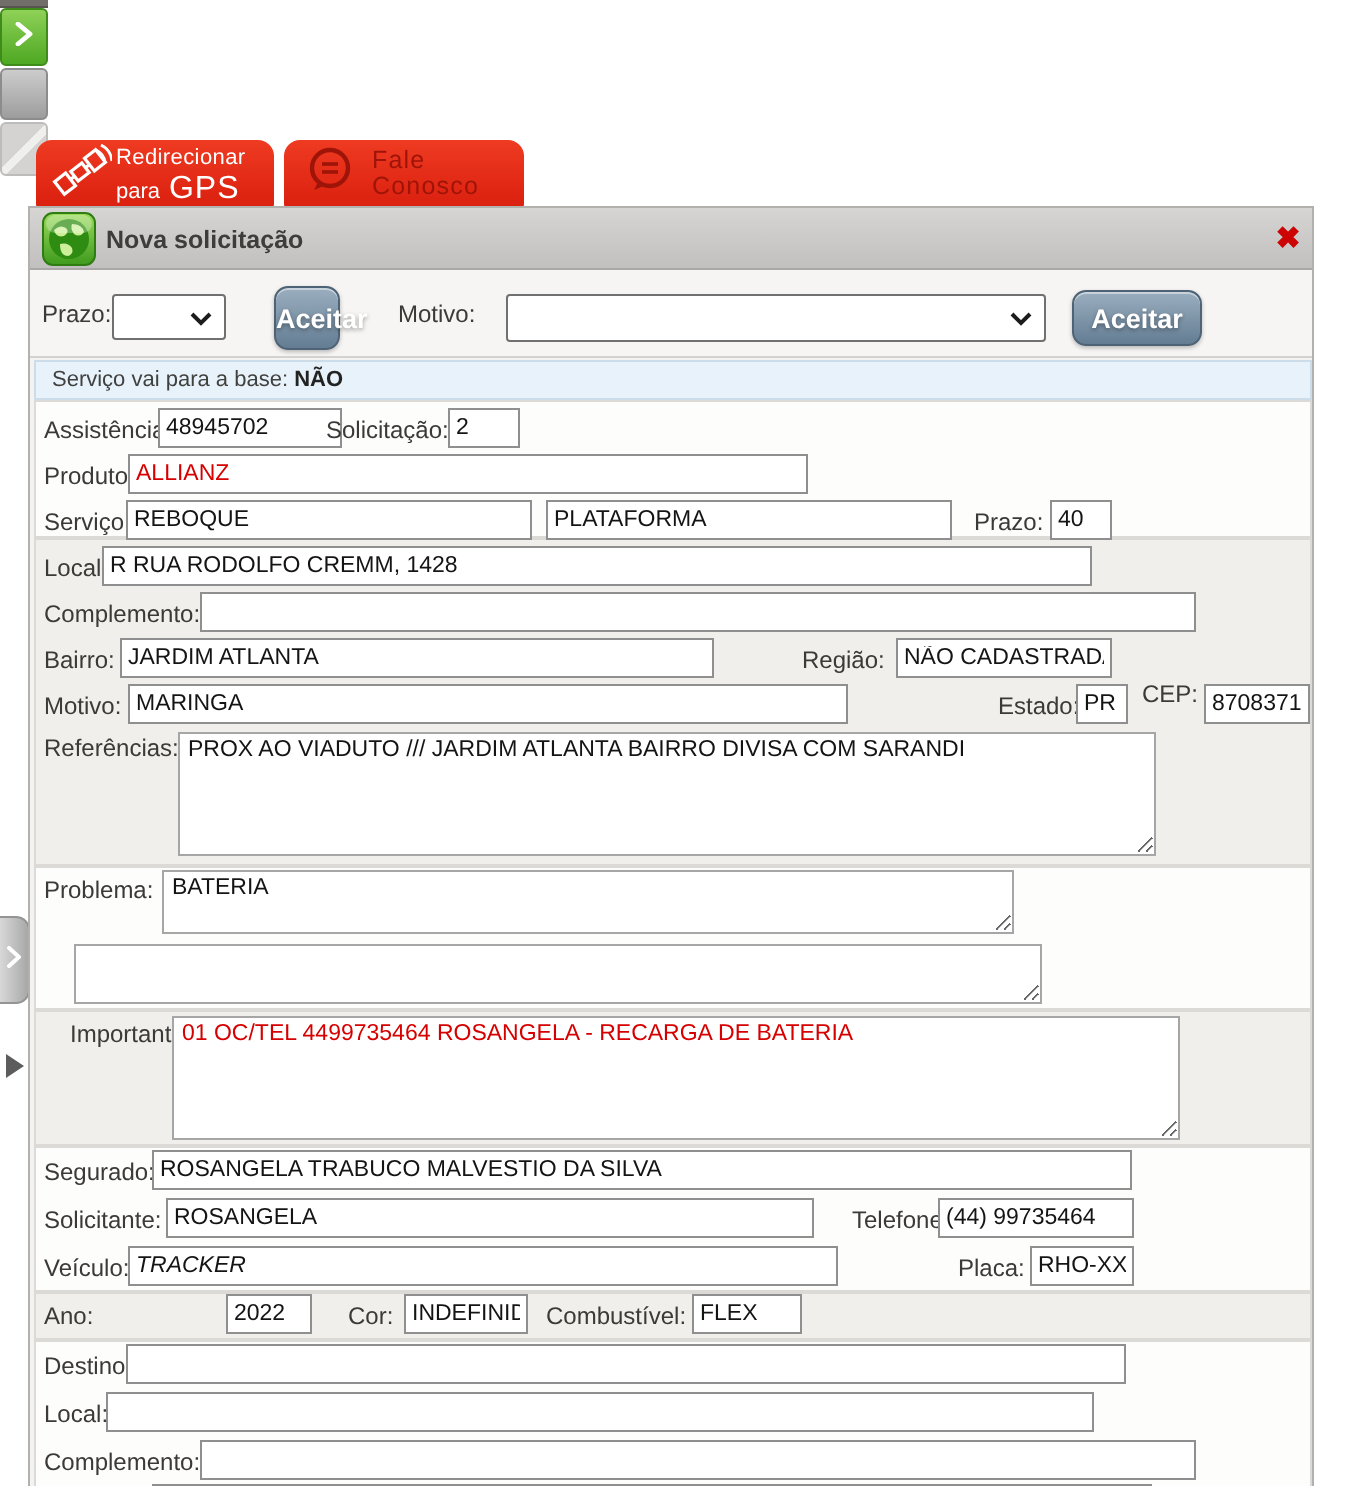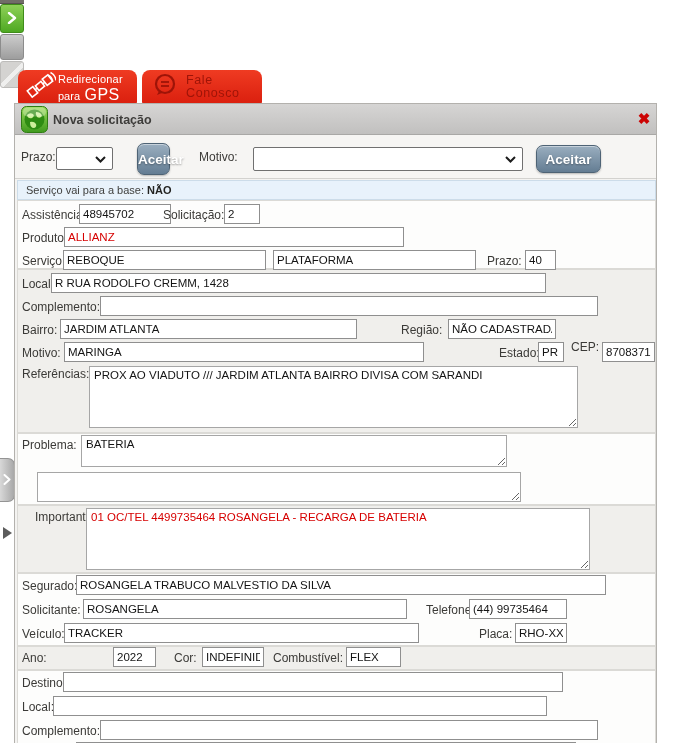--- a/index.html
+++ b/index.html
@@ -216,29 +216,29 @@
 
     <span class="lbl" style="left:7px; top:334px;">Problema:</span>
     <textarea class="ta" style="left: 66px; top: 331px; width: 426px; height: 32px;">BATERIA</textarea>
 
     <textarea class="ta" style="left: 22px; top: 368px; width: 484px; height: 30px;"></textarea>
 
     <span class="lbl" style="left:7px; top:406px;margin-left:13px;">Importante:</span>
     <textarea class="ta red" style="left: 71px; top: 404px; width: 504px; height: 62px;">01 OC/TEL 4499735464 ROSANGELA - RECARGA DE BATERIA</textarea>
 
     <span class="lbl" style="left:7px; top:475px;">Segurado:</span>
-    <input class="inp" style="left: 61px; top: 471px; width: 530px;" value="ROSANGELA TRABUCO MALVESTIO DA SILVA">
+    <input class="inp" style="left: 61px; top: 471px; width: 490px;" value="ROSANGELA TRABUCO MALVESTIO DA SILVA">
 
     <span class="lbl" style="left:7px; top:499px;">Solicitante:</span>
     <input class="inp" style="left: 68px; top: 495px; width: 324px;" value="ROSANGELA">
     <span class="lbl" style="left:411px; top:499px;">Telefone:</span>
     <input class="inp" style="left: 454px; top: 495px; width: 98px;" value="(44) 99735464">
 
     <span class="lbl" style="left:7px; top:523px;">Veículo:</span>
-    <input class="inp" style="left: 49px; top: 519px; width: 355px;" value="TRACKER">
+    <input class="inp" style="left: 49px; top: 519px; width: 355px; font-style: italic;" value="TRACKER">
     <span class="lbl" style="left:464px; top:523px;">Placa:</span>
     <input class="inp" style="left: 500px; top: 519px; width: 52px;" value="RHO-XXC">
 
     <span class="lbl" style="left:7px; top:547px;">Ano:</span>
     <input class="inp" style="left: 98px; top: 543px; width: 43px;" value="2022">
     <span class="lbl" style="left:159px; top:547px;">Cor:</span>
     <input class="inp" style="left: 187px; top: 543px; width: 62px;" value="INDEFINIDA">
     <span class="lbl" style="left:258px; top:547px;">Combustível:</span>
     <input class="inp" style="left: 331px; top: 543px; width: 55px;" value="FLEX">
 

